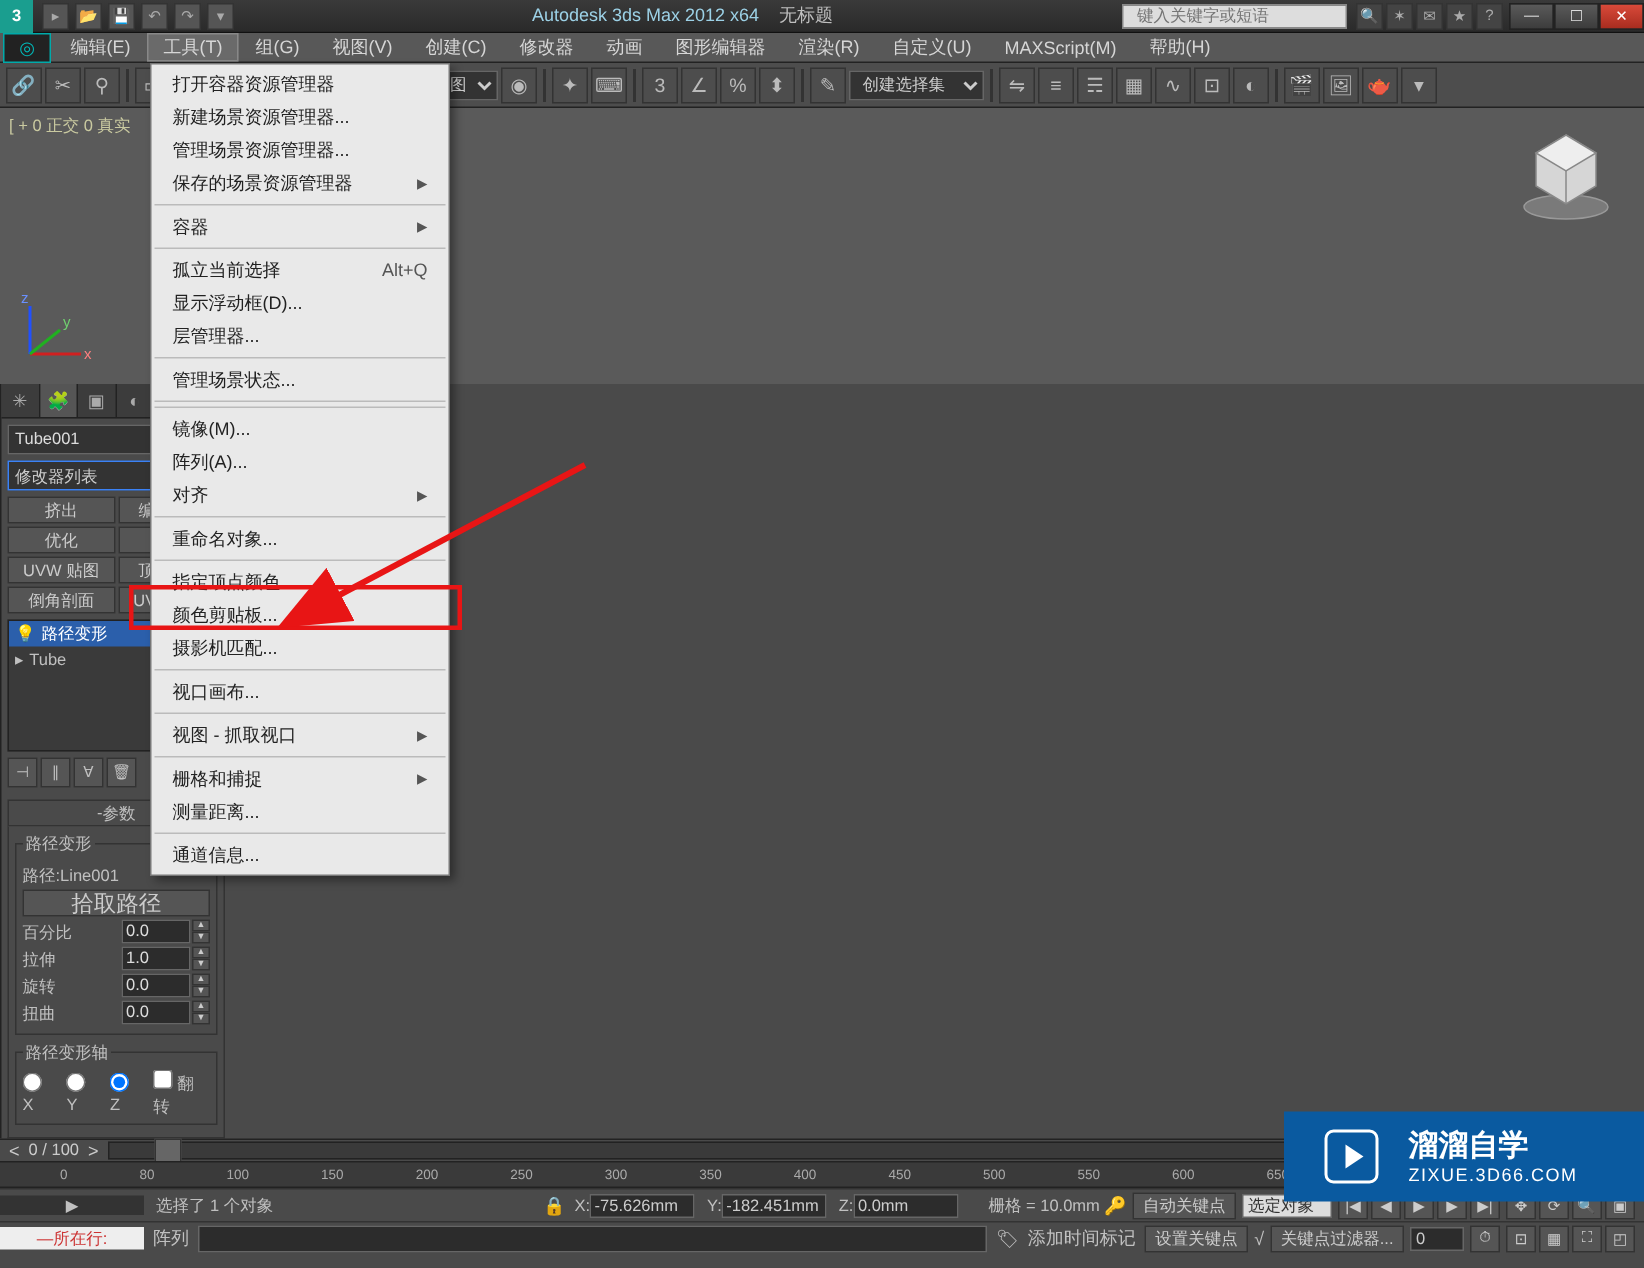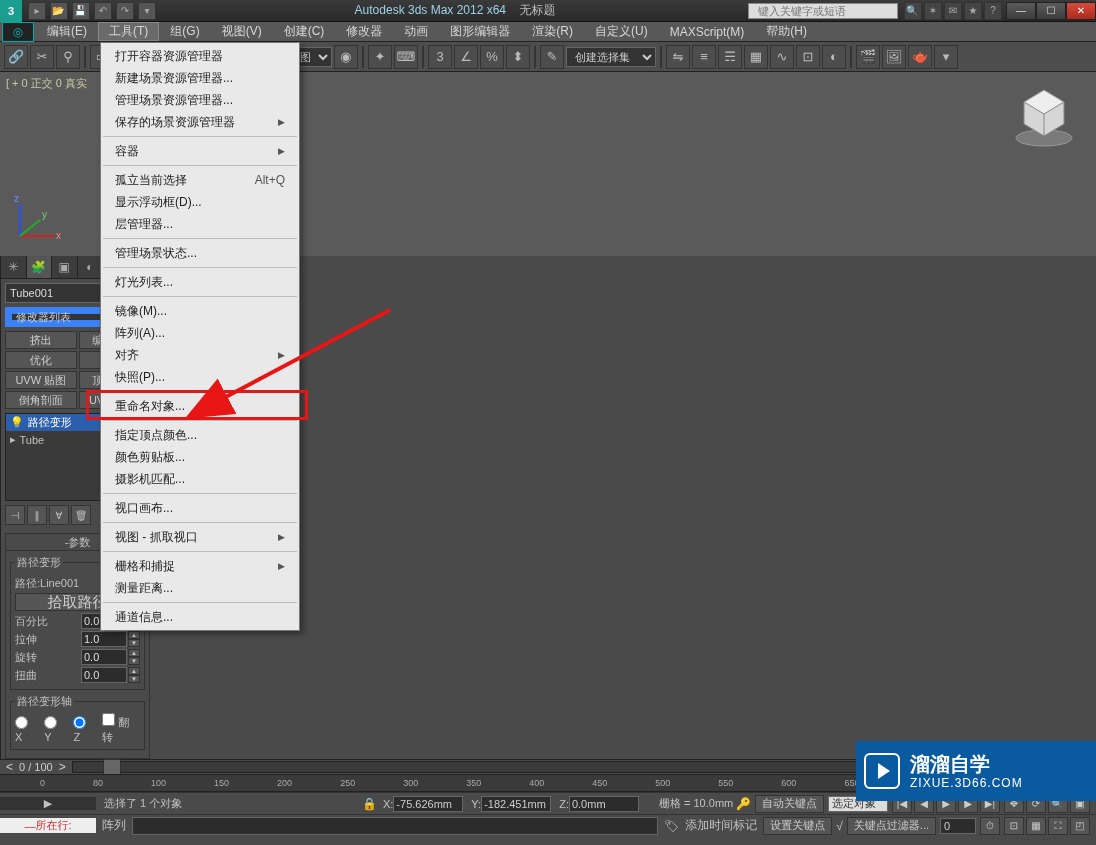--- a/index.html
+++ b/index.html
@@ -33,21 +33,21 @@
 
 
 .main { position:absolute; top:72px; left:0; right:0; bottom:86px; display:flex;flex-direction:column; }
 .viewport-area{ flex:1; position:relative; background:#5a5a5a; }
 .viewport-label{ position:absolute; top:4px; left:6px; color:#c9c9a0; font-size:11px;}
 .command-panel{ width:154px; background:#4a4a4a; border-left:1px solid #222; display:flex; flex-direction:column;}
 .cp-tabs{display:flex; border-bottom:1px solid #222; background:#3c3c3c;}
 .cp-tab{flex:1; height:22px; display:flex; align-items:center; justify-content:center; border-right:1px solid #222; color:#aaa; font-size:12px;}
 .cp-tab.active{background:#555;}
 .obj-name{height:20px; background:#333; border:1px solid #666; margin:4px; color:#ddd; font-size:11px; padding:0 4px; display:flex; align-items:center;}
-.mod-combo{height:20px; background:#333; border:7px solid #3b82f6; margin:0 4px 4px; color:#ccc; font-size:11px; padding:0 4px; display:flex; align-items:center; justify-content:space-between;}
+.mod-combo{height:20px; background:#333; border:1px solid #3b82f6; margin:0 4px 4px; color:#ccc; font-size:11px; padding:0 4px; display:flex; align-items:center; justify-content:space-between;}
 .mod-btns{display:grid; grid-template-columns:1fr 1fr; gap:2px; padding:0 4px 4px;}
 .mod-btn{height:18px; background:#555; border:1px solid #333; color:#ccc; font-size:11px; display:flex; align-items:center; justify-content:center;}
 .mod-stack{margin:0 4px; border:1px solid #222; background:#3a3a3a; height:88px; overflow:hidden;}
 .stack-item{height:17px; display:flex; align-items:center; padding:0 4px; font-size:11px; gap:4px;}
 .stack-item.sel{background:#2b5fab; color:#fff;}
 .stack-icons{display:flex; gap:2px; padding:4px;}
 .stack-icon{width:20px; height:20px; background:#555; border:1px solid #333;display:flex;align-items:center;justify-content:center;font-size:10px;}
 .rollout-title{background:#4a4a4a; border:1px solid #333; margin:4px 4px 0; height:18px; display:flex; align-items:center; justify-content:center; font-size:11px;}
 .rollout-body{border:1px solid #333; border-top:none; margin:0 4px; padding:4px; background:#4a4a4a;}
 .group-frame{border:1px solid #333; padding:4px; margin-bottom:4px; position:relative;}
@@ -91,21 +91,21 @@
 .coord-box .c-field{display:flex; align-items:center;}
 .coord-box input{width:70px; height:16px; background:#2c2c2c; border:1px solid #666; color:#ccc; font-size:11px; padding:0 2px;}
 .grid-label{margin-left:12px;}
 .row2-right{margin-left:auto; display:flex; align-items:center; gap:4px; padding-right:6px;}
 .ak-btn{height:18px; padding:0 6px; background:#555; border:1px solid #333; color:#ccc; font-size:11px; display:flex; align-items:center;}
 .ak-input{height:16px; width:60px; background:#ddd; border:1px solid #666; font-size:11px; color:#333; padding:0 3px;}
 .nav-cluster{display:flex; gap:2px;}
 .nav-btn{width:20px; height:18px; background:#555; border:1px solid #333; display:flex;align-items:center;justify-content:center; font-size:10px; color:#ccc;}
 
 
-.watermark{position:absolute; right:0; bottom:44px; width:240px; height:60px; background:#0a5aa0; display:flex; align-items:center; gap:10px; padding:0 8px; z-index:70;}
+.watermark{position:absolute; right:0; bottom:44px; width:240px; height:60px; background:#0a5aa0; display:flex; align-items:center; gap:20px; padding:0 27px; z-index:70;}
 .wm-icon{width:36px; height:36px; border:2px solid #fff; border-radius:6px; display:flex; align-items:center; justify-content:center;}
 .wm-icon .tri{width:0;height:0;border-left:12px solid #fff;border-top:8px solid transparent;border-bottom:8px solid transparent; margin-left:3px;}
 .wm-text{color:#fff; display:flex; flex-direction:column; line-height:1.2;}
 .wm-text .t1{font-size:20px; font-weight:bold;}
 .wm-text .t2{font-size:12px; letter-spacing:1px;}
 
 .cmd-input{flex:1; height:18px; background:#2c2c2c; border:1px solid #666; margin:0 6px;}
 
 
 .tripod{position:absolute; left:10px; bottom:10px;}
@@ -370,36 +370,30 @@
       <span>显示浮动框(D)...</span>
     </div>
     <div class="dd-item">
       <span>层管理器...</span>
     </div>
     <div class="dd-sep"></div>
     <div class="dd-item">
       <span>管理场景状态...</span>
     </div>
     <div class="dd-sep"></div>
-    <div class="dd-item">
-      <span>灯光列表...</span>
-    </div>
     <div class="dd-sep"></div>
     <div class="dd-item">
       <span>镜像(M)...</span>
     </div>
     <div class="dd-item">
       <span>阵列(A)...</span>
     </div>
     <div class="dd-item">
       <span>对齐</span>
       <span class="arrow">▶</span>
-    </div>
-    <div class="dd-item">
-      <span>快照(P)...</span>
     </div>
     <div class="dd-sep"></div>
     <div class="dd-item">
       <span>重命名对象...</span>
     </div>
     <div class="dd-sep"></div>
     <div class="dd-item">
       <span>指定顶点颜色...</span>
     </div>
     <div class="dd-item">

